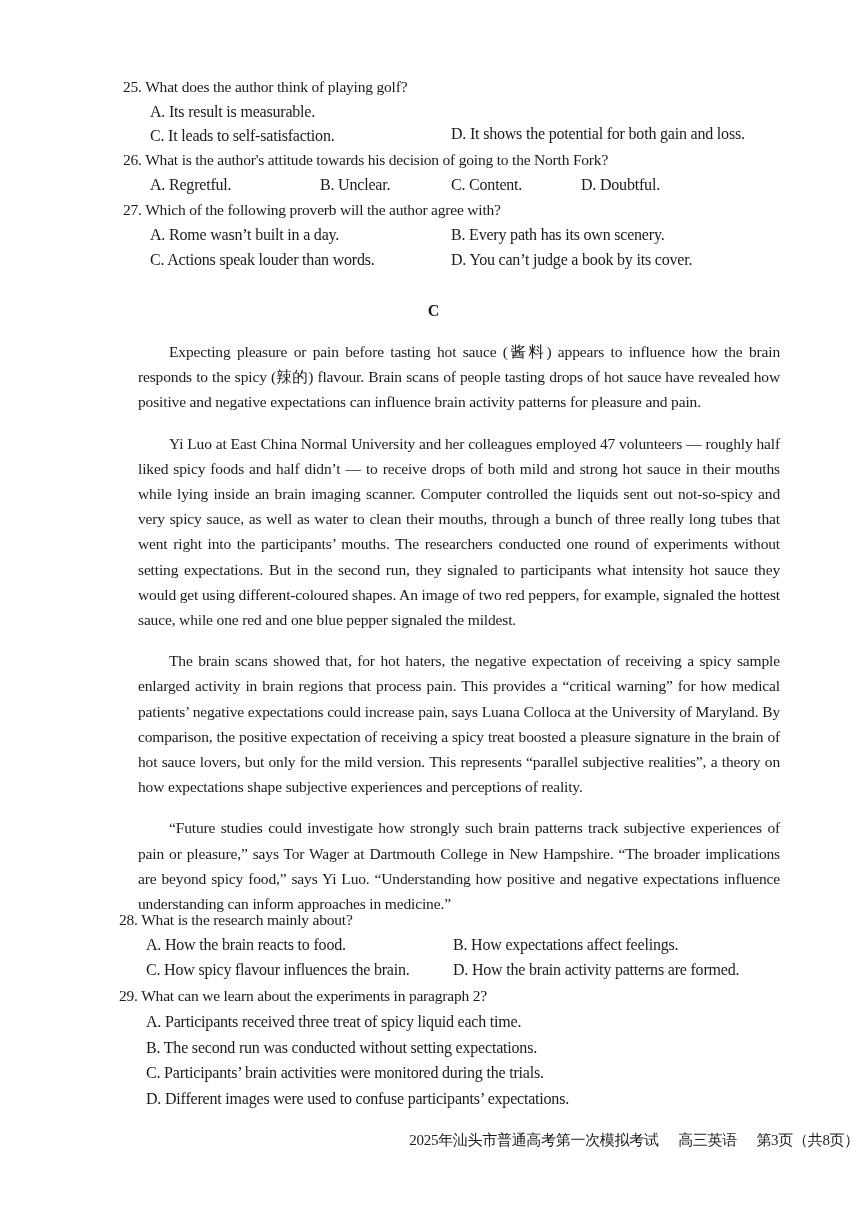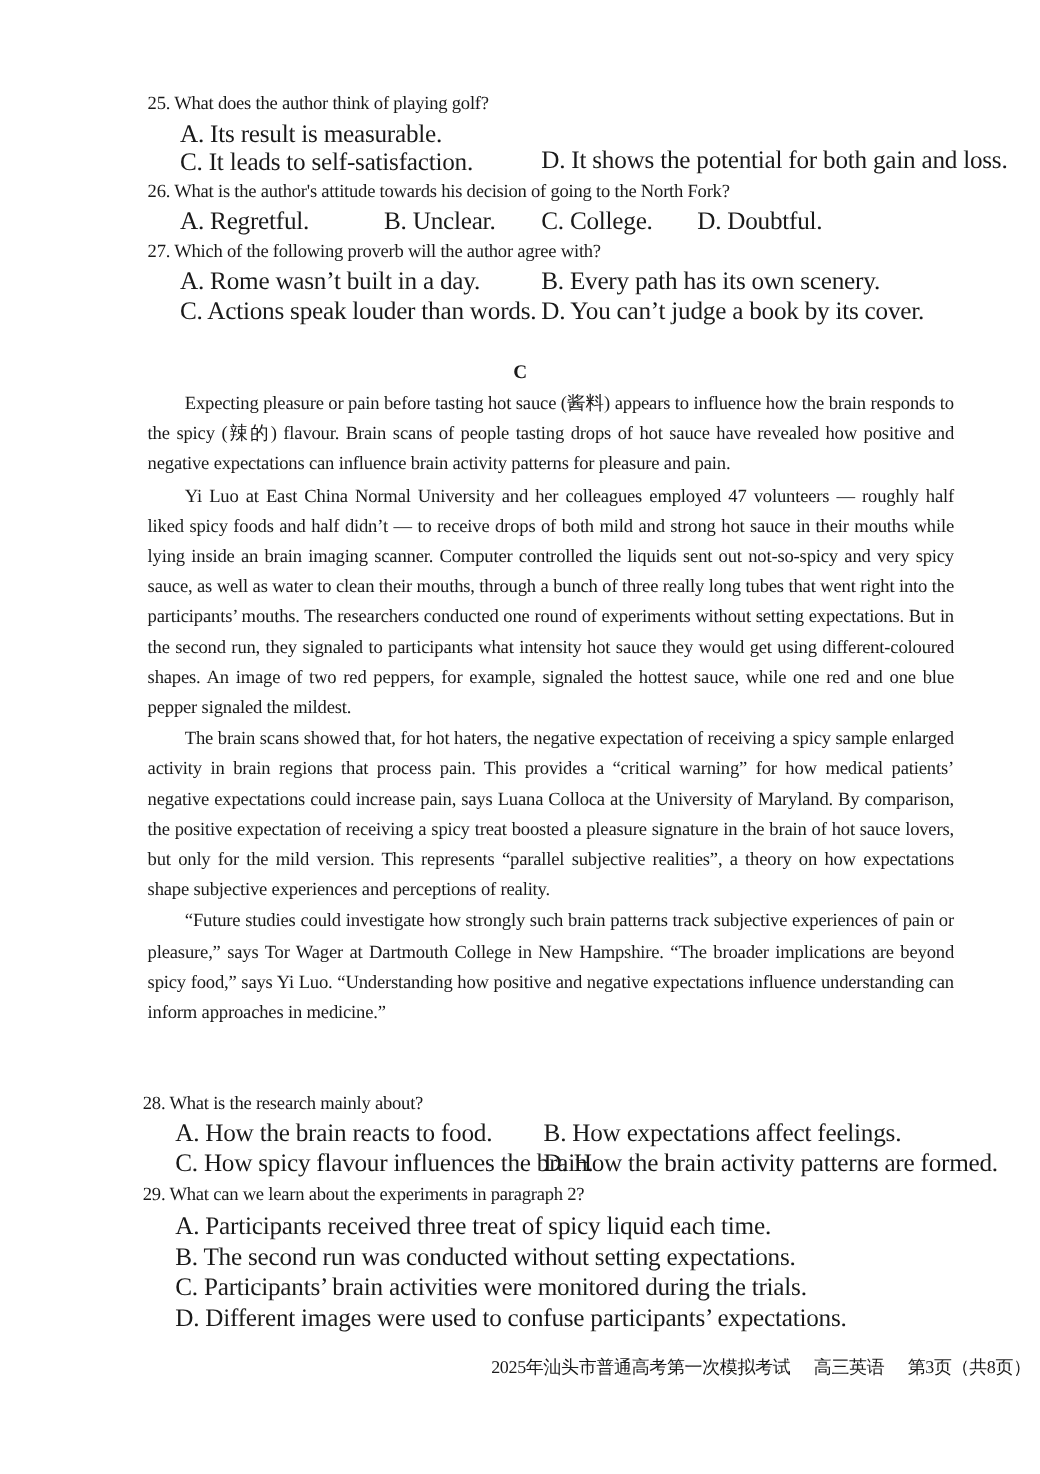--- a/index.html
+++ b/index.html
@@ -1,44 +1,44 @@
 <!DOCTYPE html>
 <html><head>
 <meta charset="utf-8">
 <style>
   html, body { margin:0; padding:0; background:#ffffff; }
   body { width:867px; height:1228px; position:relative; overflow:hidden;
          font-family:"Liberation Serif", "DejaVu Serif", serif; color:#1a1a1a; }
   .page { position:absolute; left:0; top:0; width:867px; height:1228px; }
   .q { position:absolute; left:123px; font-size:15.5px; line-height:25px; white-space:nowrap; letter-spacing:-0.2px; }
-  .opt { position:absolute; font-size:21px; line-height:25px; white-space:nowrap; letter-spacing:-0.2px; }
+  .opt { position:absolute; font-size:16px; line-height:25px; white-space:nowrap; letter-spacing:-0.2px; }
   .section-title { position:absolute; left:0; width:867px; text-align:center; top:298px; font-size:16px; font-weight:bold; line-height:25px; }
   .passage { position:absolute; left:122px; width:674px; font-size:15.5px; line-height:25.2px; text-align:justify; letter-spacing:-0.15px; }
-  .passage p { margin:1px; text-indent:2em;font-family:Liberation Serif, serif; }
+  .passage p { margin:16px; text-indent:2em;font-family:Liberation Serif, serif; }
   .footer { position:absolute; left:0; width:867px; top:1129px; text-align:right; font-size:15px; line-height:22px; letter-spacing:-0.3px; }
   .footer span { margin:0 8px; }
 </style>
 </head>
 <body>
 
 <div class="page">
 
   <div class="q" style="top:74px">
     <span>25.</span> <span>What does the author think of playing golf?</span>
   </div>
   <div class="opt" style="left:150px;top:99px"><span>A.</span> <span>Its result is measurable.</span></div>
   <div class="opt" style="left:150px;top:123px"><span>C.</span> <span>It leads to self-satisfaction.</span></div>
   <div class="opt" style="left:451px;top:121px"><span>D.</span> <span>It shows the potential for both gain and loss.</span></div>
 
   <div class="q" style="top:147px">
     <span>26.</span> <span>What is the author's attitude towards his decision of going to the North Fork?</span>
   </div>
   <div class="opt" style="left:150px;top:172px"><span>A.</span> <span>Regretful.</span></div>
   <div class="opt" style="left:320px;top:172px"><span>B.</span> <span>Unclear.</span></div>
-  <div class="opt" style="left:451px;top:172px"><span>C.</span> <span>College.</span></div>
+  <div class="opt" style="left:451px;top:172px"><span>C.</span> <span>Content.</span></div>
   <div class="opt" style="left:581px;top:172px"><span>D.</span> <span>Doubtful.</span></div>
 
   <div class="q" style="top:197px">
     <span>27.</span> <span>Which of the following proverb will the author agree with?</span>
   </div>
   <div class="opt" style="left:150px;top:222px"><span>A.</span> <span>Rome wasn’t built in a day.</span></div>
   <div class="opt" style="left:451px;top:222px"><span>B.</span> <span>Every path has its own scenery.</span></div>
   <div class="opt" style="left:150px;top:247px"><span>C.</span> <span>Actions speak louder than words.</span></div>
   <div class="opt" style="left:451px;top:247px"><span>D.</span> <span>You can’t judge a book by its cover.</span></div>
 

